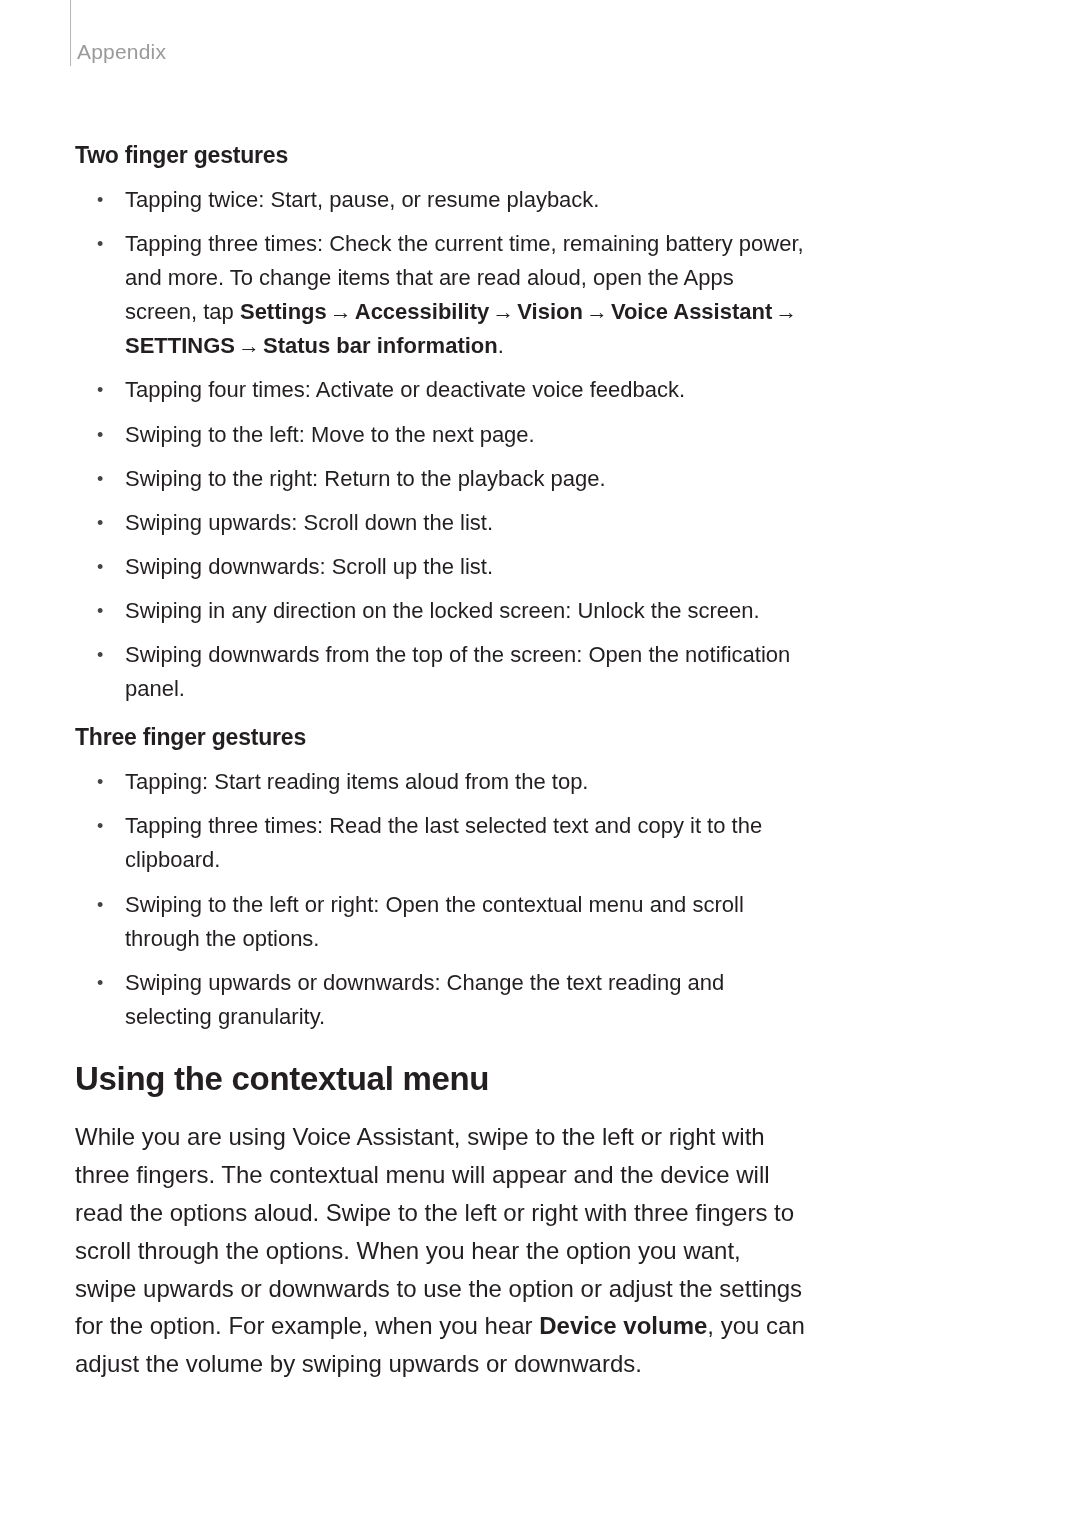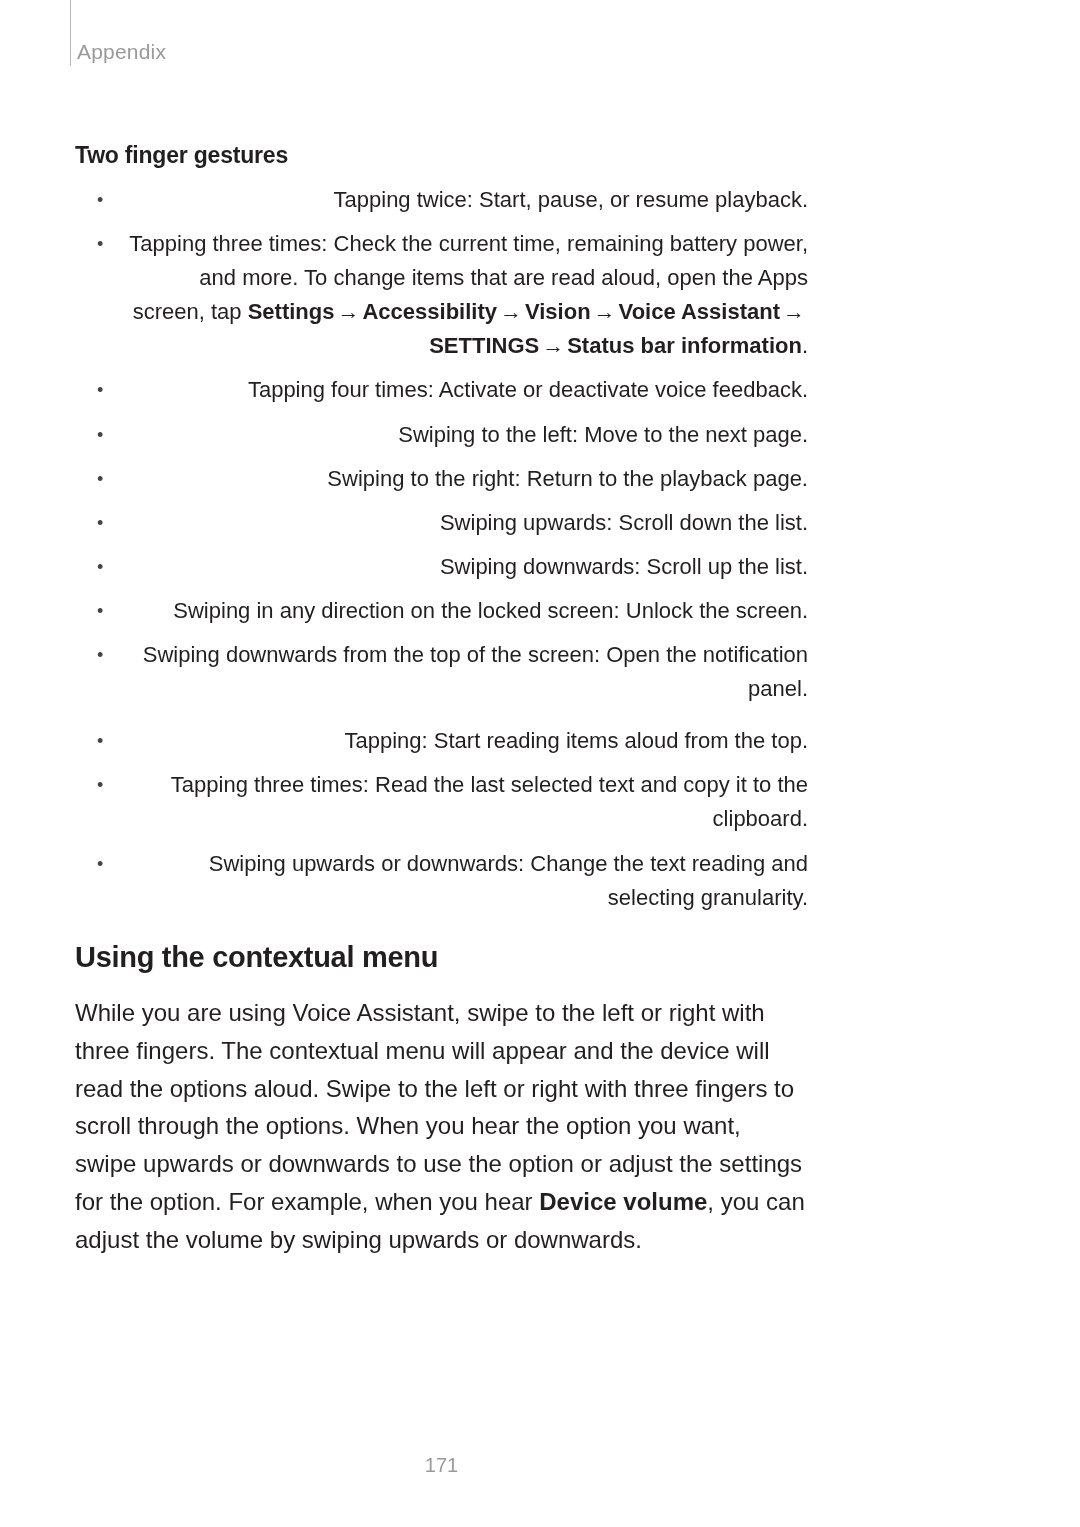--- a/index.html
+++ b/index.html
@@ -39,42 +39,41 @@
   h4.subhead {
     font-size: 23px;
     font-weight: 700;
     margin: 0 0 14px 0;
     letter-spacing: -0.2px;
   }
   ul.gesture-list {
     list-style: none;
     margin: 0 0 18px 0;
     padding: 0 0 0 22px;
-    text-align: right;
   }
   ul.gesture-list > li {
     position: relative;
     font-size: 22px;
     line-height: 1.55;
     margin: 0 0 10px 0;
     padding-left: 28px;
   }
   ul.gesture-list > li::before {
     content: "•";
     position: absolute;
     left: 0;
     top: 0;
     font-size: 18px;
     color: #444;
     line-height: 1.9;
   }
   .bold { font-weight: 700; }
   .arrow { display: inline-block; padding: 0 3px; font-family: Arial, sans-serif; }
   h3.section {
-    font-size: 29px;
+    font-size: 33px;
     font-weight: 600;
     margin: 26px 0 20px 0;
     letter-spacing: -0.3px;
   }
   p.body {
     font-size: 24px;
     line-height: 1.58;
     margin: 0 0 18px 0;
   }
   .page-number {
@@ -105,26 +104,27 @@
     </li>
     <li><span>Tapping four times: Activate or deactivate voice feedback.</span></li>
     <li><span>Swiping to the left: Move to the next page.</span></li>
     <li><span>Swiping to the right: Return to the playback page.</span></li>
     <li><span>Swiping upwards: Scroll down the list.</span></li>
     <li><span>Swiping downwards: Scroll up the list.</span></li>
     <li><span>Swiping in any direction on the locked screen: Unlock the screen.</span></li>
     <li><span>Swiping downwards from the top of the screen: Open the notification panel.</span></li>
   </ul>
 
+  <h4 class="subhead">Three finger gestures</h4>
   <ul class="gesture-list">
     <li><span>Tapping: Start reading items aloud from the top.</span></li>
     <li><span>Tapping three times: Read the last selected text and copy it to the clipboard.</span></li>
+    <li><span>Swiping to the left or right: Open the contextual menu and scroll through the options.</span></li>
     <li><span>Swiping upwards or downwards: Change the text reading and selecting granularity.</span></li>
   </ul>
 
   <h3 class="section">Using the contextual menu</h3>
   <p class="body">
     <span>While you are using Voice Assistant, swipe to the left or right with three fingers. The contextual menu will appear and the device will read the options aloud. Swipe to the left or right with three fingers to scroll through the options. When you hear the option you want, swipe upwards or downwards to use the option or adjust the settings for the option. For example, when you hear </span><span class="bold">Device volume</span><span>, you can adjust the volume by swiping upwards or downwards.</span>
   </p>
 
-  <div class="page-number">171</div>
 
 </div>
 
 </body></html>

